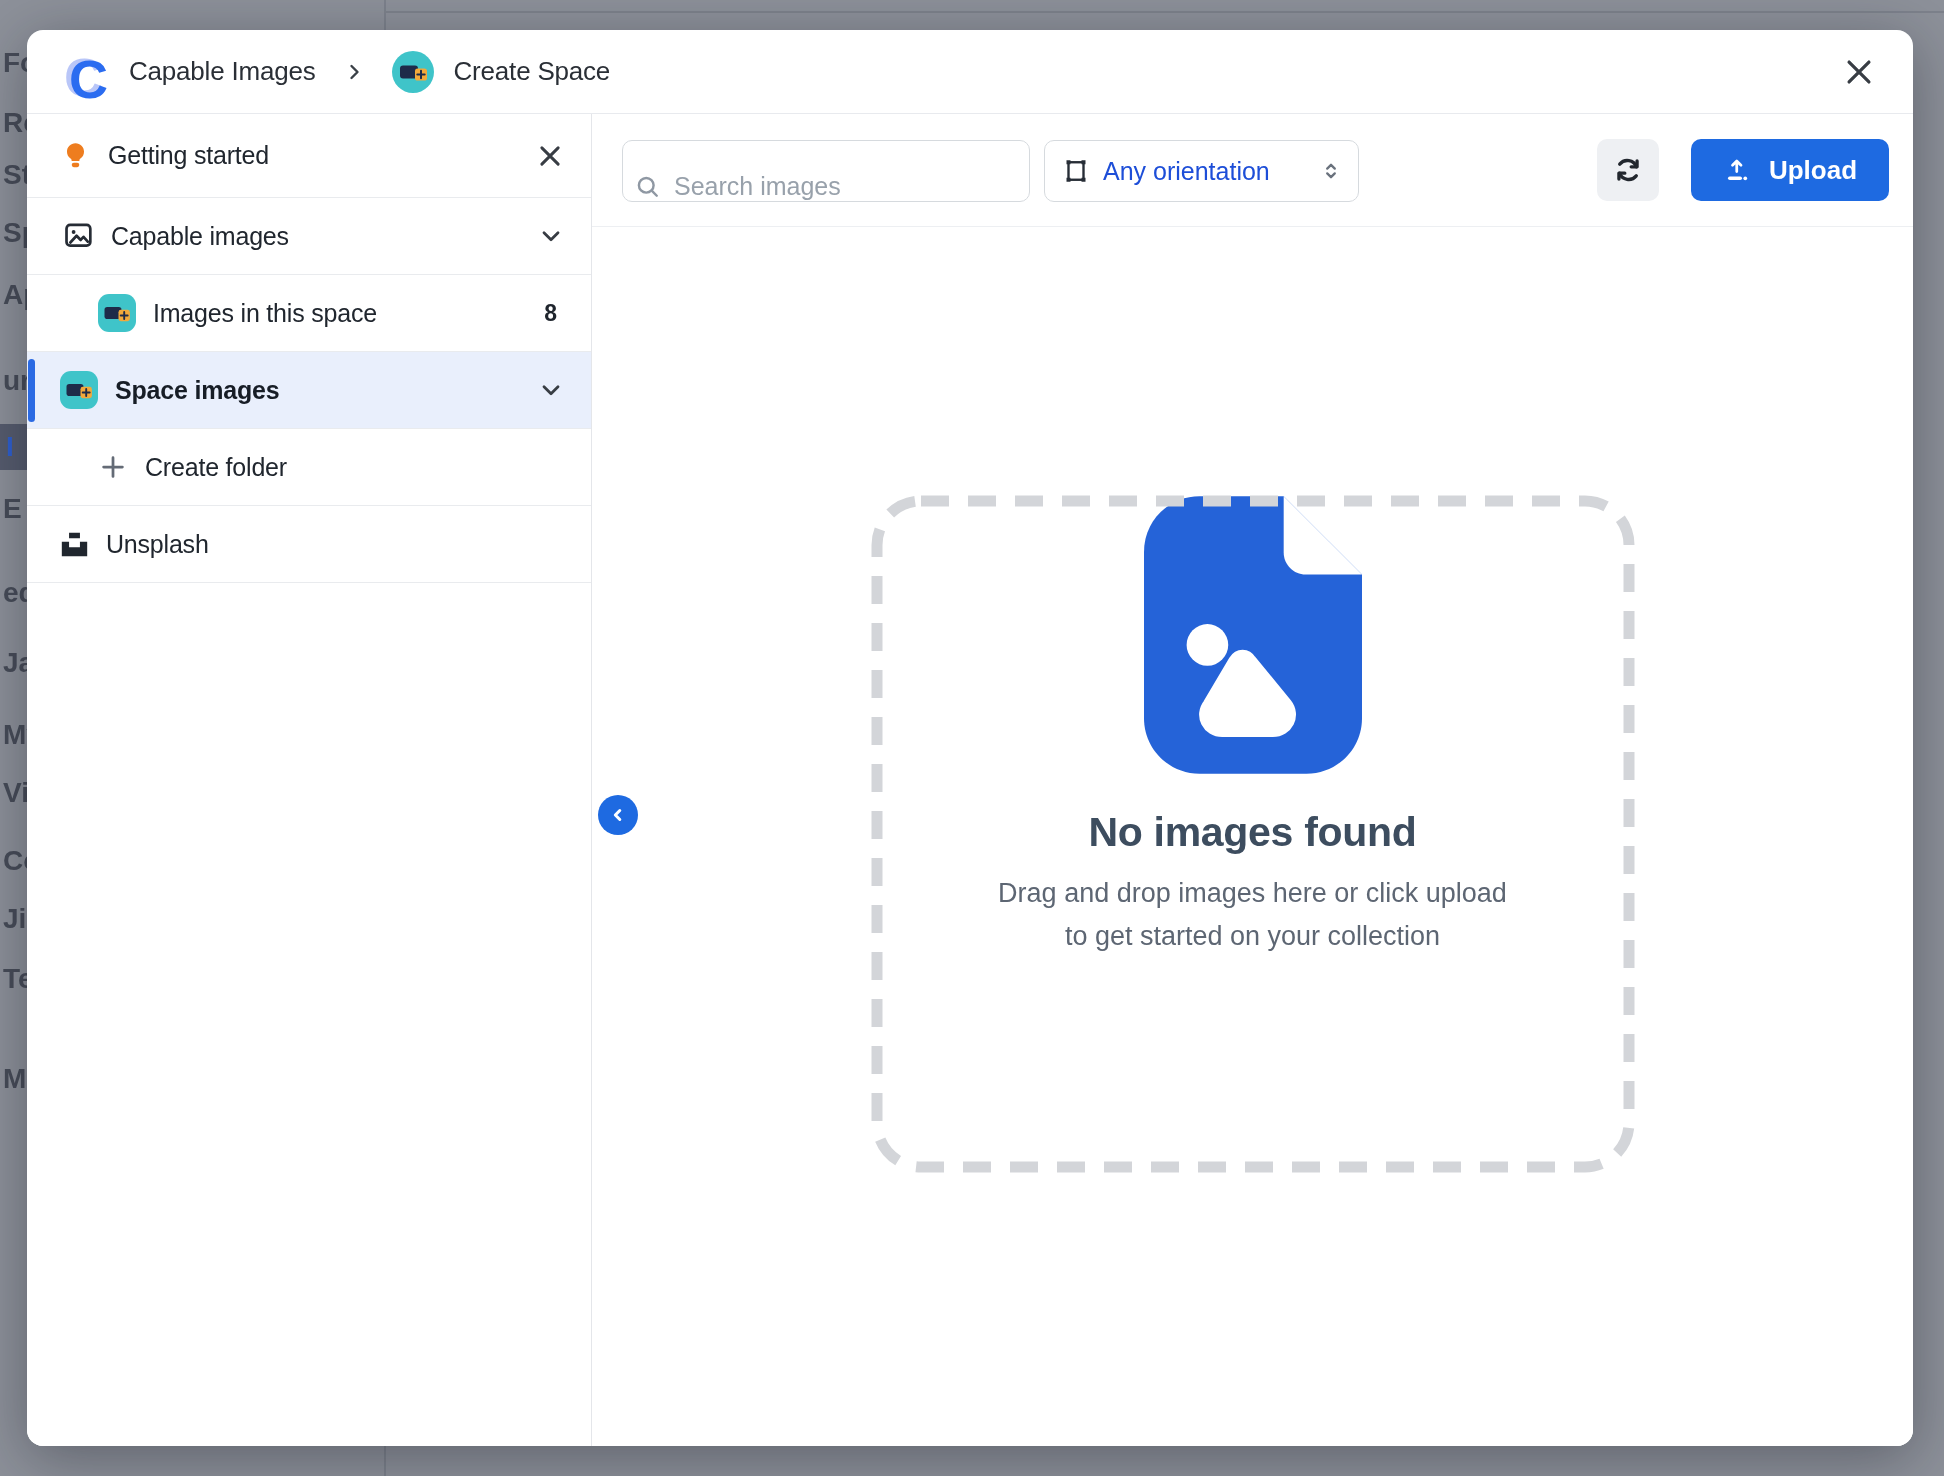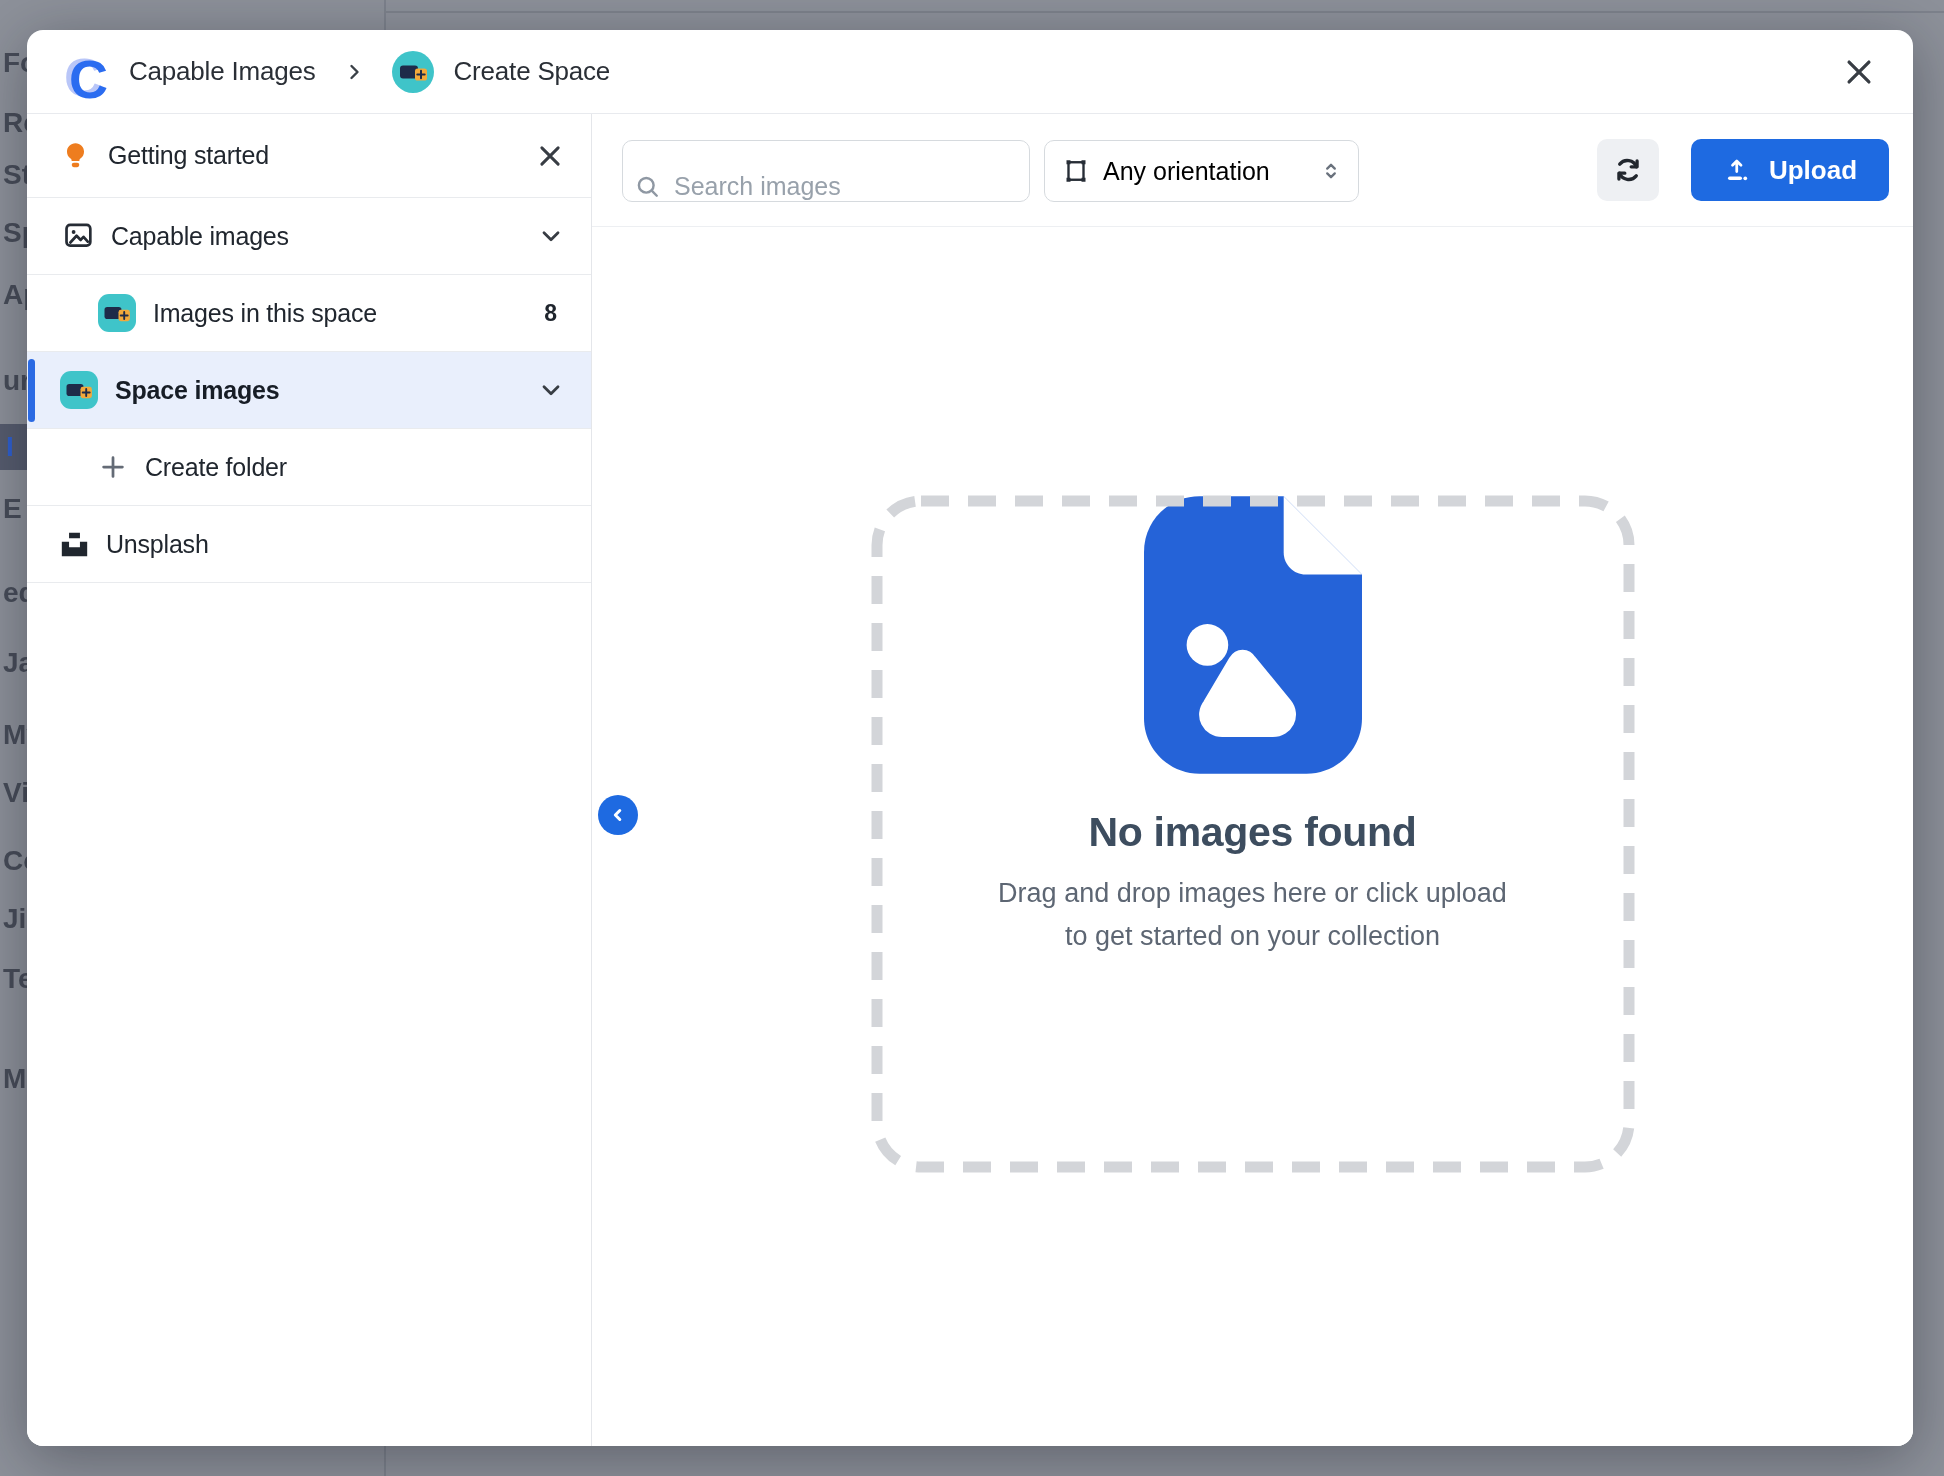--- a/index.html
+++ b/index.html
@@ -50,21 +50,21 @@
   
   .main{position:absolute;left:565px;top:84px;width:1321px;height:1332px;background:#fff}
   .toolbar{position:relative;height:113px;border-bottom:1px solid #edeff2}
   .search{position:absolute;left:30px;top:26px;width:408px;height:62px;border:1.5px solid #d6dade;
     border-radius:10px;display:flex;align-items:flex-end;padding-left:11px;background:#fff}
   .search input{border:none;outline:none;font-family:"Liberation Sans",sans-serif;font-size:25px;
     color:#2a2f36;width:330px;margin-left:12px;background:transparent}
   .search input::placeholder{color:#98a1ab}
   .orient{position:absolute;left:452px;top:26px;width:315px;height:62px;border:1.5px solid #d6dade;
     border-radius:10px;display:flex;align-items:center;padding:0 14px 0 16px;cursor:pointer;background:#fff}
-  .orient .olabel{font-size:25px;color:#000000;margin:0 8px 0 12px}
+  .orient .olabel{font-size:25px;color:#1d4ed8;margin:0 8px 0 12px}
   .orient .ochev{margin-left:auto}
   .refresh{position:absolute;left:1005px;top:25px;width:62px;height:62px;background:#eef0f3;
     border-radius:10px;display:flex;align-items:center;justify-content:center;cursor:pointer}
   .upload{position:absolute;left:1099px;top:25px;width:198px;height:62px;background:var(--accent-blue);
     border-radius:10px;display:flex;align-items:center;justify-content:center;gap:16px;cursor:pointer}
   .upload .ulabel{color:#fff;font-size:26px;font-weight:600}
 
   
   .dropzone{position:relative;width:764px;height:678px;margin:268px auto 0;text-align:center}
   .dash{position:absolute;left:0;top:0}

